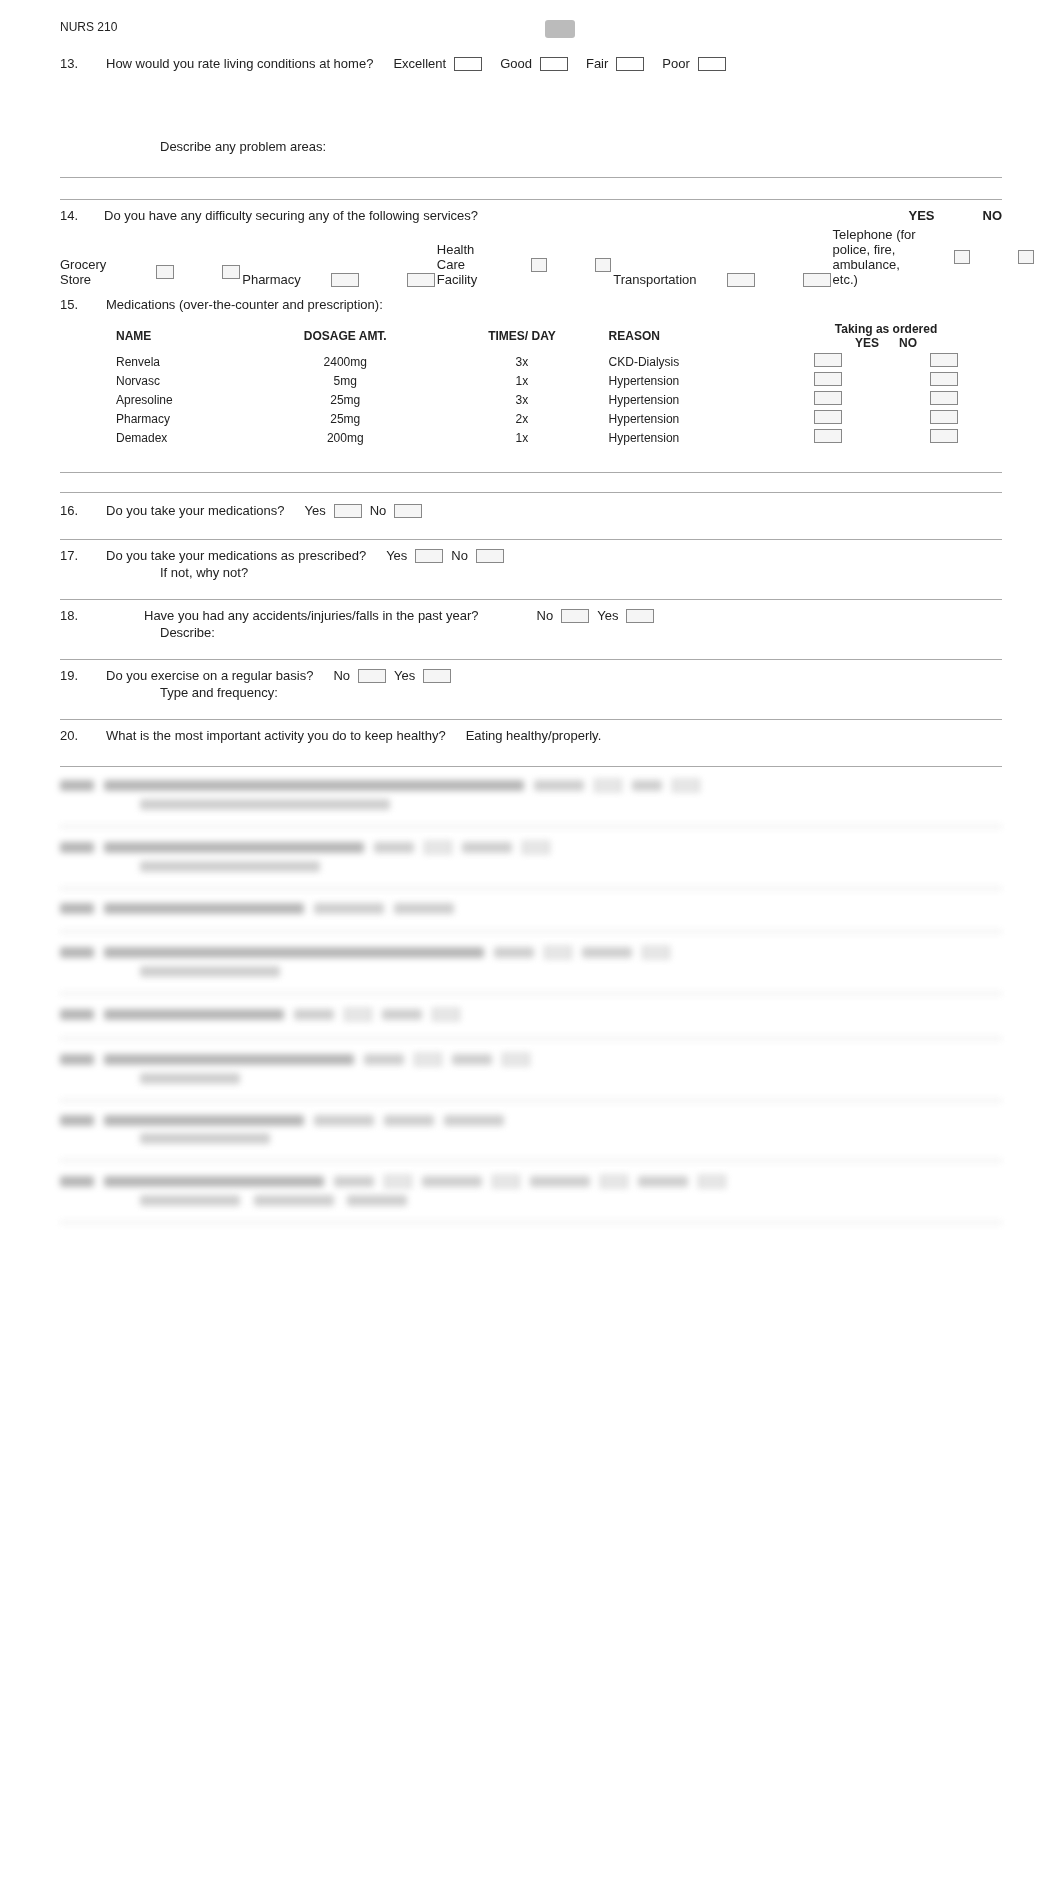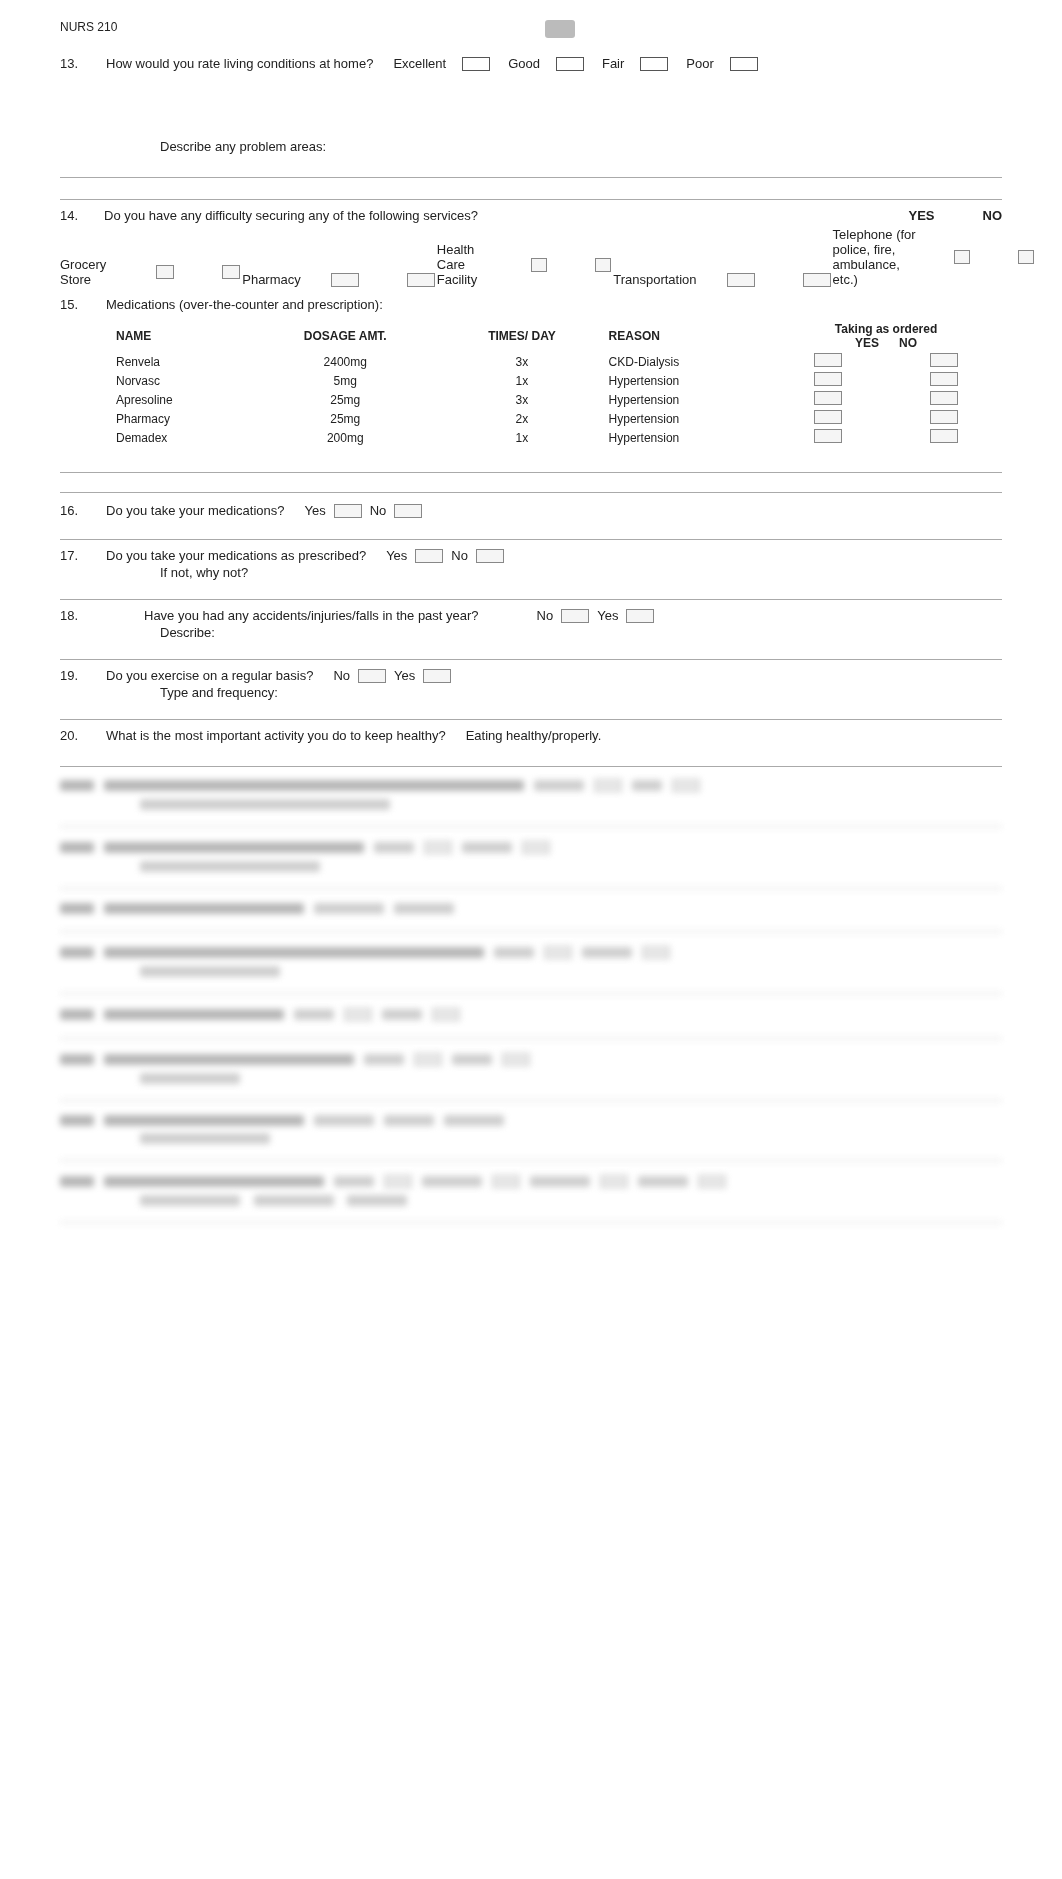--- a/index.html
+++ b/index.html
@@ -39,21 +39,21 @@
     }
     .rating-options {
       display: flex;
       gap: 18px;
       align-items: center;
       margin-left: 10px;
     }
     .rating-option {
       display: flex;
       align-items: center;
-      gap: 16px;
+      gap: 8px;
       justify-content: space-between;
     }
     .checkbox-rect {
       width: 28px;
       height: 14px;
       border: 1px solid #555;
       display: inline-block;
     }
     .svc-box {
       width: 28px;

